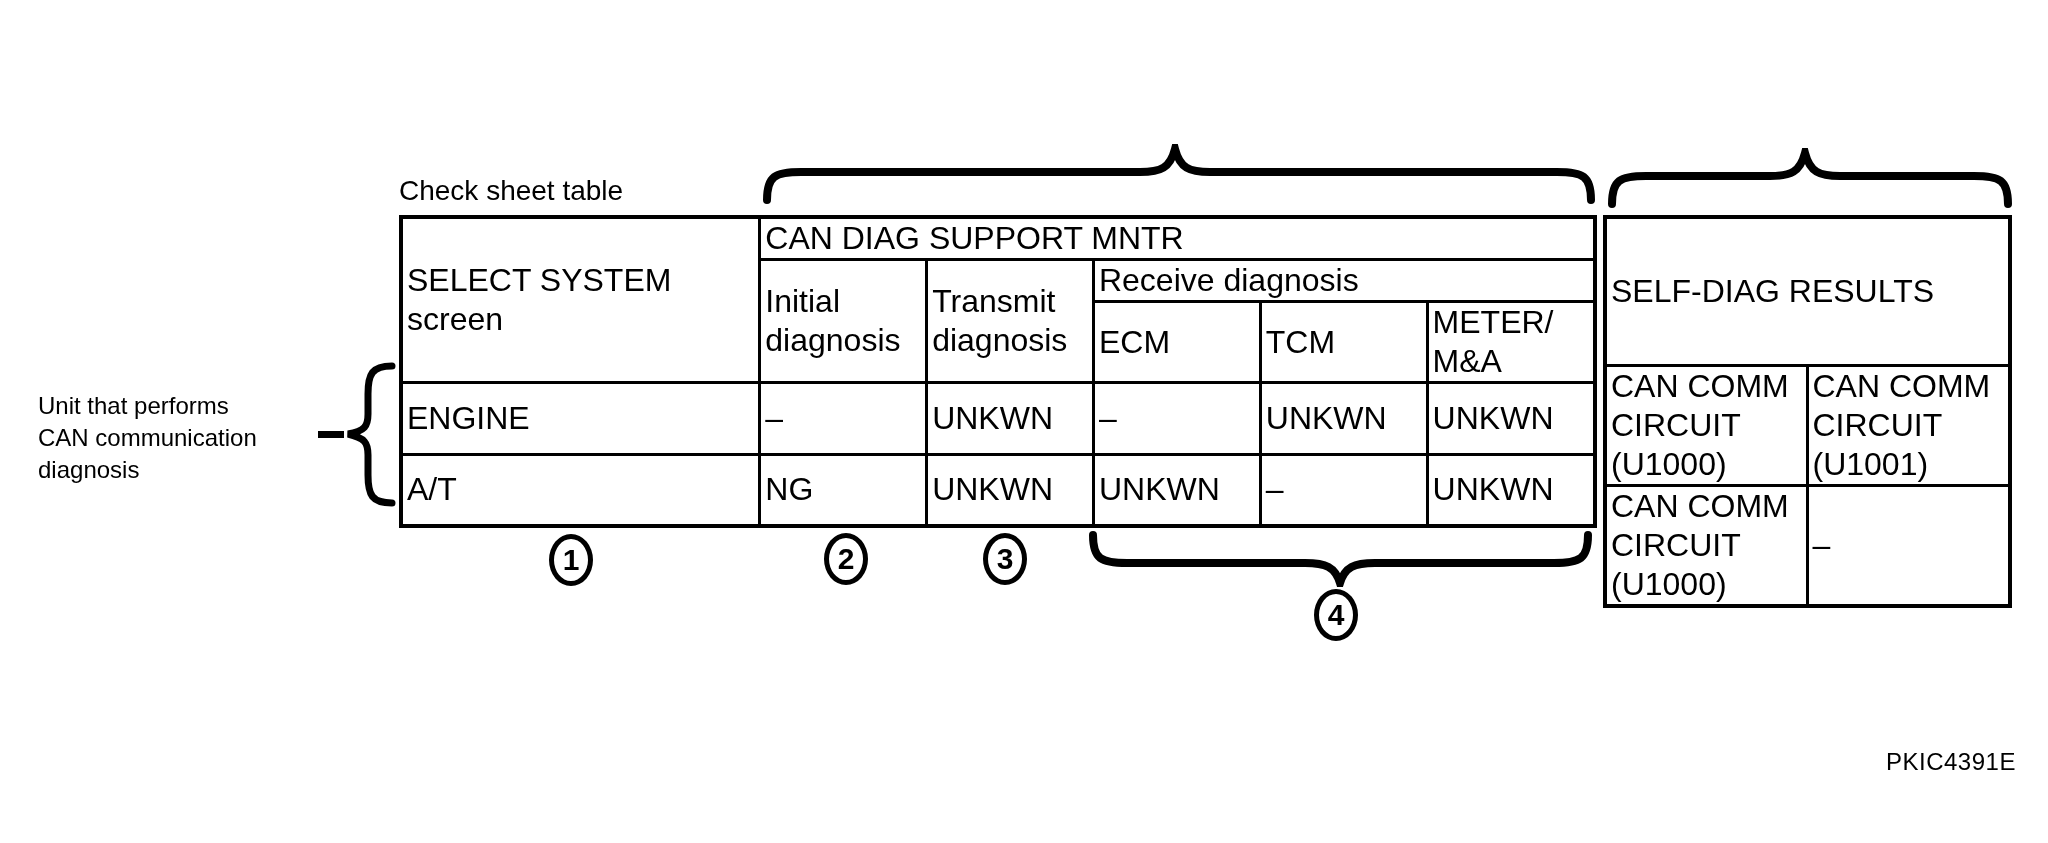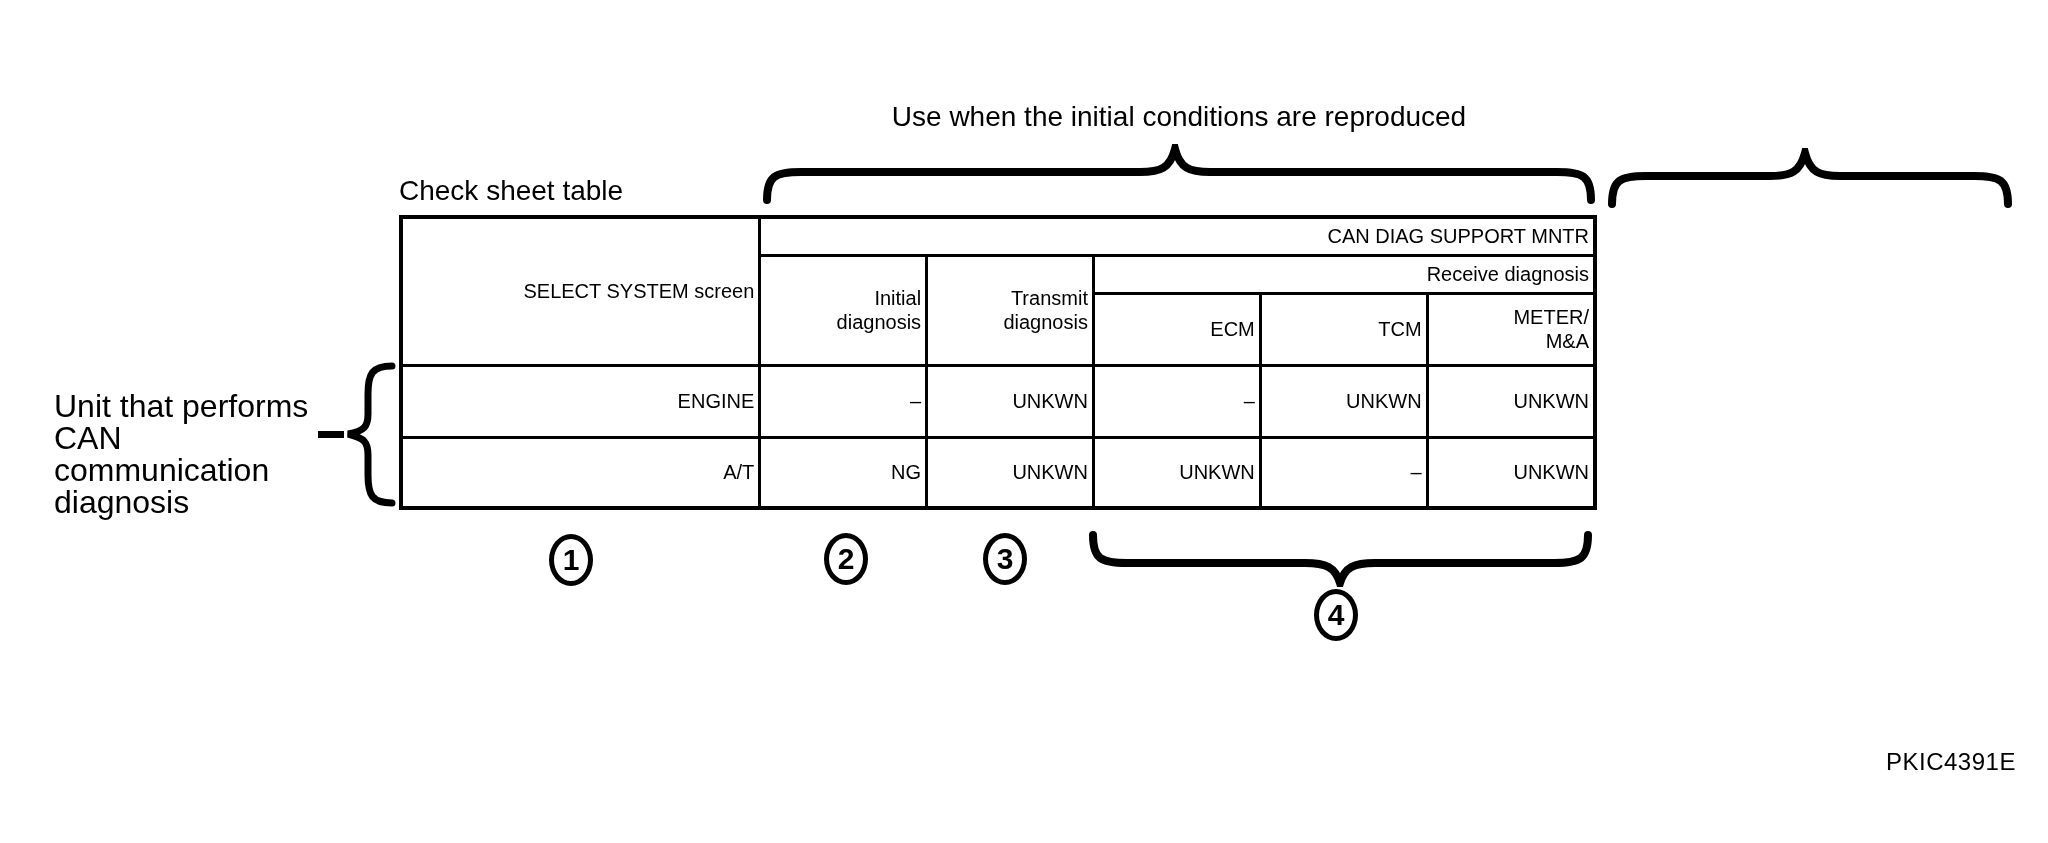--- a/index.html
+++ b/index.html
@@ -8,33 +8,33 @@
     width:2048px;height:843px;
     background:#ffffff;
     font-family:"Liberation Sans","DejaVu Sans",sans-serif;
     color:#000;
     overflow:hidden;
   }
   .abs{position:absolute;}
   .pre{white-space:pre-line;}
   
   .ann{font-size:28px;line-height:34px;}
-  .unit-note{font-size:32px;line-height:32px;margin-left:16px;}
+  .unit-note{font-size:24px;line-height:32px;}
   .fig-code{font-size:24px;letter-spacing:0.5px;}
   
   table.sheet{
     border-collapse:collapse;
     table-layout:fixed;
     background:#fff;
   }
   table.sheet td{
     border:3px solid #000;
-    text-align:right;
+    text-align:left;
     vertical-align:middle;
-    font-size:20px;
+    font-size:32px;
     line-height:1.22;
     padding:0 4px;
     overflow:hidden;
   }
   table.sheet{border:4px solid #000;}
   td.sys{text-align:left;padding-left:15px;}
   td.small{font-size:20px;line-height:1.15;padding:0 2px;}
   
   .callout{
     display:flex;align-items:center;justify-content:center;
@@ -44,21 +44,20 @@
     background:#fff;
   }
   .dash-connector{background:#000;width:26px;height:7px;}
   svg{display:block;}
 </style>
 </head>
 <body>
 
 <div id="canvas">
 
-  <div class="abs ann" style="left:765px;top:100px;width:828px;text-align:center;">Use when the initial conditions are reproduced</div>
 
 
   <div class="abs ann" style="left:399px;top:174px;">Check sheet table</div>
 
   <svg class="abs" style="left:763px;top:144px;" width="832" height="60" viewBox="0 0 832 60">
     <path d="M 4,56 C 4,32 12,28 38,28 L 377,28 C 398,28 407,24 412,5 C 417,24 426,28 447,28 L 794,28 C 820,28 828,32 828,56" fill="none" stroke="#000" stroke-width="8" stroke-linecap="round"></path>
   </svg>
 
   <svg class="abs" style="left:1608px;top:148px;" width="404" height="60" viewBox="0 0 404 60">
     <path d="M 4,56 C 4,32 12,28 38,28 L 162,28 C 183,28 192,24 197,5 C 202,24 211,28 232,28 L 366,28 C 392,28 400,32 400,56" fill="none" stroke="#000" stroke-width="8" stroke-linecap="round"></path>
@@ -103,20 +102,42 @@
       <td class="sys">A/T</td>
       <td>NG</td>
       <td>UNKWN</td>
       <td>UNKWN</td>
       <td>–</td>
       <td>UNKWN</td>
     </tr>
   </tbody>
     </table>
 
+  <table class="sheet abs" style="left:1603px;top:215px;width:405px;">
+    <colgroup>
+      <col style="width:202px">
+        <col style="width:203px">
+    </colgroup>
+    <tbody>
+        <tr style="height:148px;">
+      <td colspan="2">SELF-DIAG RESULTS</td>
+    </tr>
+    <tr style="height:72px;">
+      <td class="small pre">CAN COMM CIRCUIT
+(U1000)</td>
+      <td class="small pre">CAN COMM CIRCUIT
+(U1001)</td>
+    </tr>
+    <tr style="height:71px;">
+      <td class="small pre">CAN COMM CIRCUIT
+(U1000)</td>
+      <td class="small pre">–</td>
+    </tr>
+  </tbody>
+    </table>
 
   <div class="abs unit-note pre" style="left:38px;top:390px;width:290px;">Unit that performs
 CAN communication
 diagnosis</div>
 
   <div class="abs dash-connector" style="left:318px;top:431px;"></div>
 
   <svg class="abs" style="left:342px;top:362px;" width="54" height="145" viewBox="0 0 54 145">
     <path d="M 50,4 C 30,4 26,12 26,32 L 26,52 C 26,64 23,69 6,72 C 23,76 26,81 26,93 L 26,113 C 26,133 30,141 50,141" fill="none" stroke="#000" stroke-width="7" stroke-linecap="round"></path>
   </svg>

